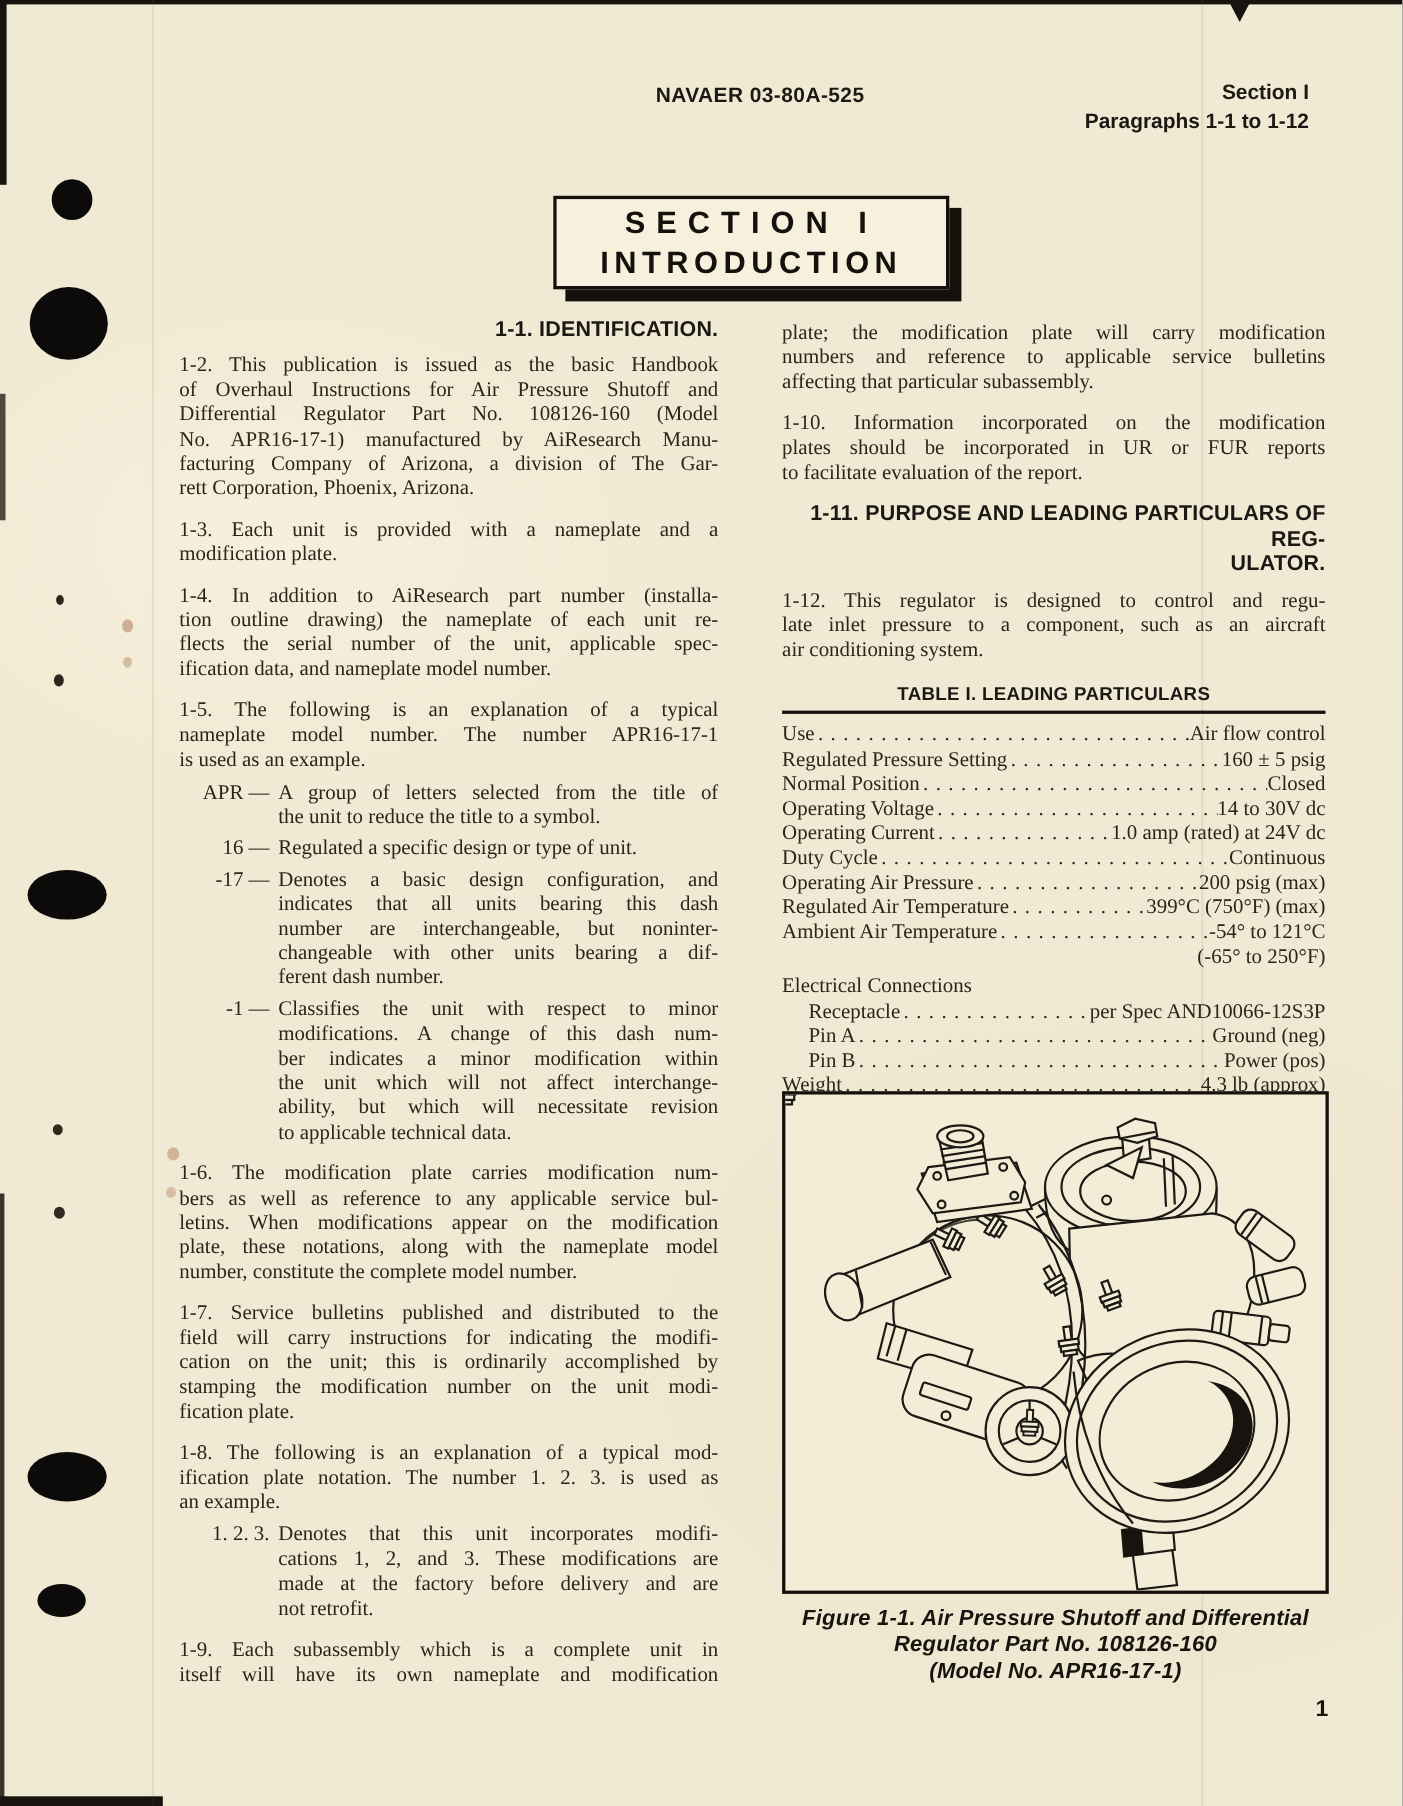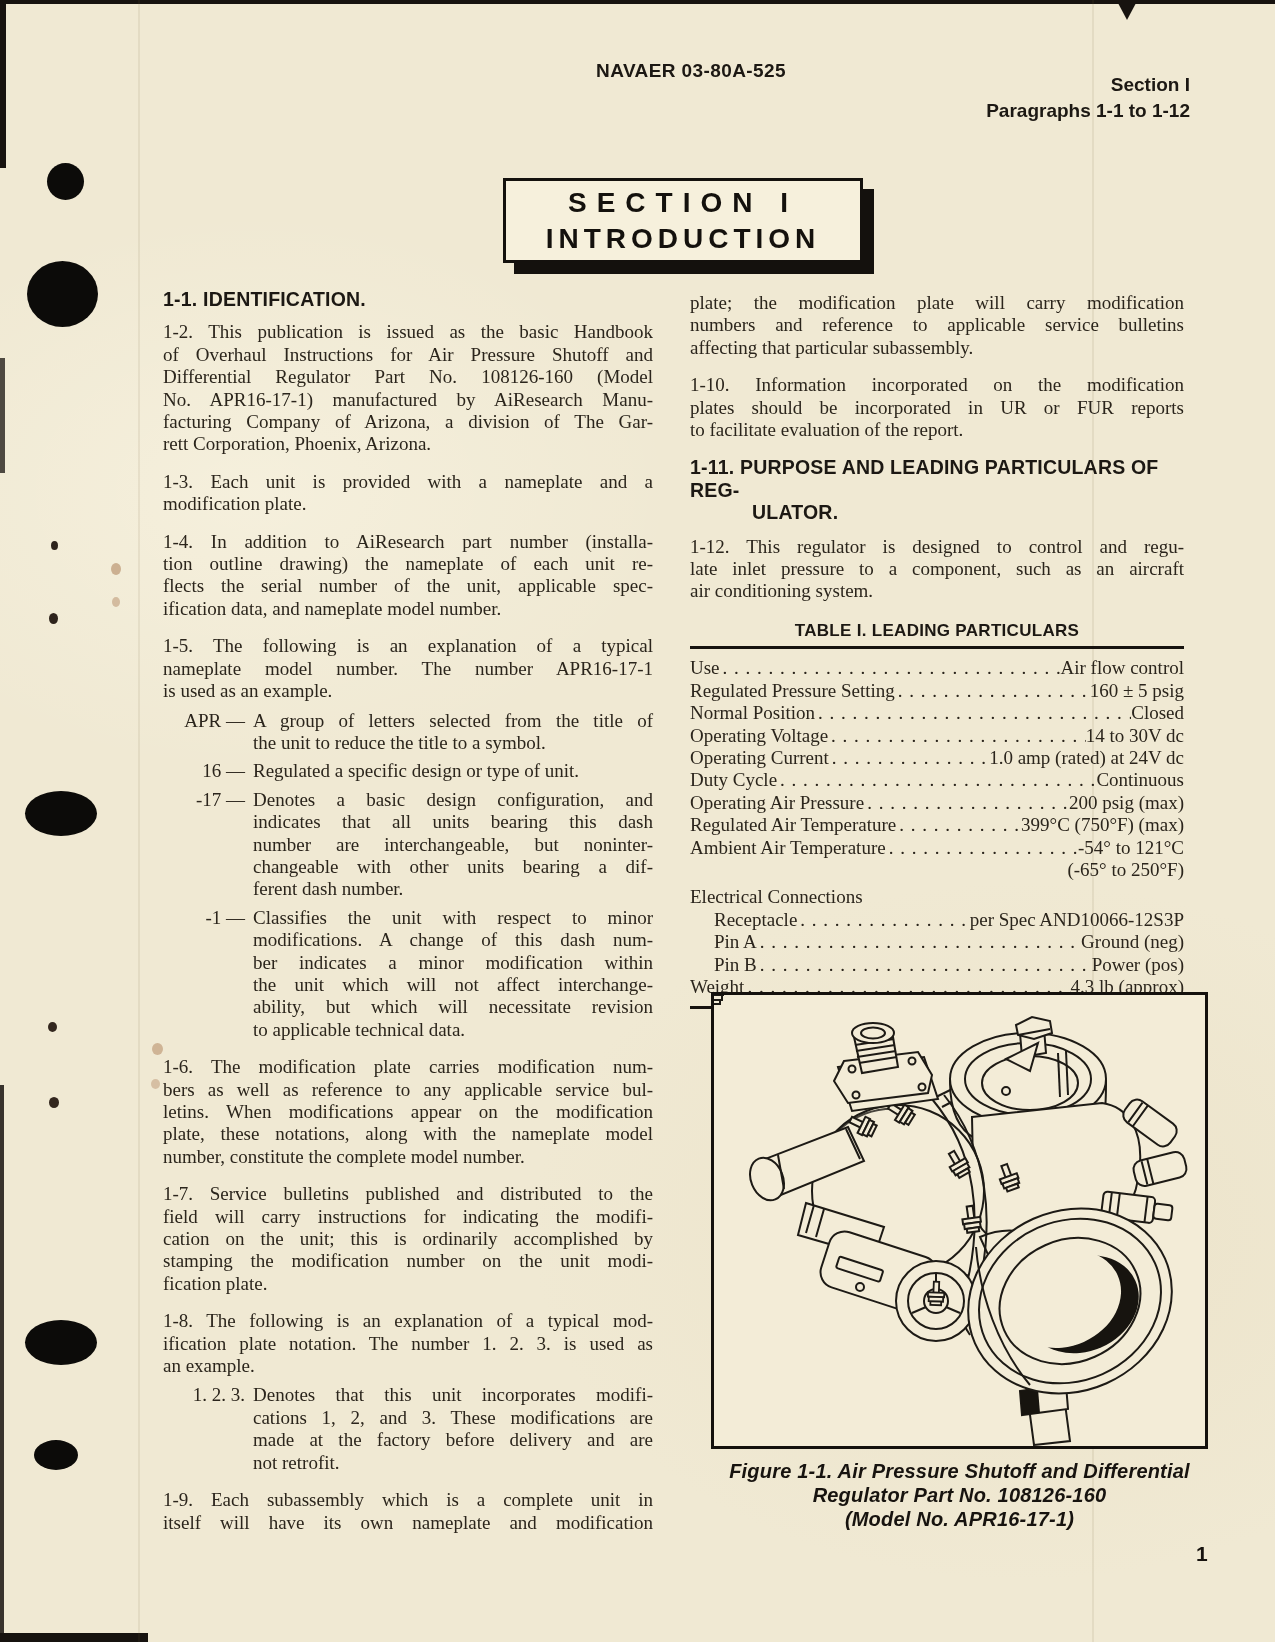--- a/index.html
+++ b/index.html
@@ -16,35 +16,35 @@
   .edge-notch{position:absolute;left:1118px;top:3px;width:0;height:0;
     border-left:9px solid transparent;border-right:9px solid transparent;border-top:17px solid #17130f;}
   .edge-left-a{position:absolute;left:0;top:0;width:6px;height:168px;background:#17130f;}
   .edge-left-b{position:absolute;left:0;top:358px;width:5px;height:115px;background:rgba(23,19,15,.75);}
   .edge-left-c{position:absolute;left:0;top:1085px;width:4px;height:557px;background:rgba(23,19,15,.85);}
   .edge-bottom-left{position:absolute;left:0;top:1633px;width:148px;height:9px;background:#17130f;}
   .fold{position:absolute;top:0;width:2px;height:1642px;background:rgba(120,98,62,.10);}
   .hole{position:absolute;background:#0c0b09;border-radius:50%;}
   .speck{position:absolute;border-radius:50%;}
   
-  .hdr-center{position:absolute;left:541px;top:60px;width:300px;text-align:center;
+  .hdr-center{position:absolute;left:541px;top:77px;width:300px;text-align:center;
     font-family:"Liberation Sans",sans-serif;font-weight:bold;font-size:19px;letter-spacing:.4px;color:#1c1813;}
   .hdr-right{position:absolute;right:85px;top:72px;text-align:right;
     font-family:"Liberation Sans",sans-serif;font-weight:bold;font-size:19px;line-height:26px;color:#1c1813;}
   
   .banner{position:absolute;left:503px;top:178px;width:354px;height:79px;
     background:#f6f0dc;border:3px solid #14110d;box-shadow:11px 11px 0 #14110d;
     display:flex;flex-direction:column;justify-content:center;align-items:center;}
   .banner .l1{font-family:"Liberation Sans",sans-serif;font-weight:bold;font-size:28px;letter-spacing:10px;color:#14110d;line-height:36px;}
   .banner .l2{font-family:"Liberation Sans",sans-serif;font-weight:bold;font-size:28px;letter-spacing:5px;color:#14110d;line-height:36px;}
   
   .col{position:absolute;font-size:19px;line-height:22.4px;}
   #col-left{left:163px;top:288px;width:490px;}
-  #col-right{left:690px;top:292px;width:494px;}
-  .shead{font-family:"Liberation Sans",sans-serif;font-weight:bold;font-size:19.5px;color:#1c1813;letter-spacing:.2px;}
+  #col-right{left:711px;top:292px;width:494px;}
+  .shead{font-family:"Liberation Sans",sans-serif;font-weight:bold;font-size:19.5px;color:#1c1813;letter-spacing:.2px;text-align:right;}
   #col-left .shead{margin-bottom:11px;}
   .para{margin-bottom:15px;}
   .jline{text-align:justify;text-align-last:justify;}
   .jline.end{text-align-last:left;}
   .subitem{display:flex;margin-bottom:6px;}
   .subitem .term{width:82px;min-width:82px;text-align:right;padding-right:8px;white-space:nowrap;}
   .subitem .ibody{flex:1;}
   .h1-11{margin:0 0 12px 0;}
   .h1-11 .l2{padding-left:62px;}
   

